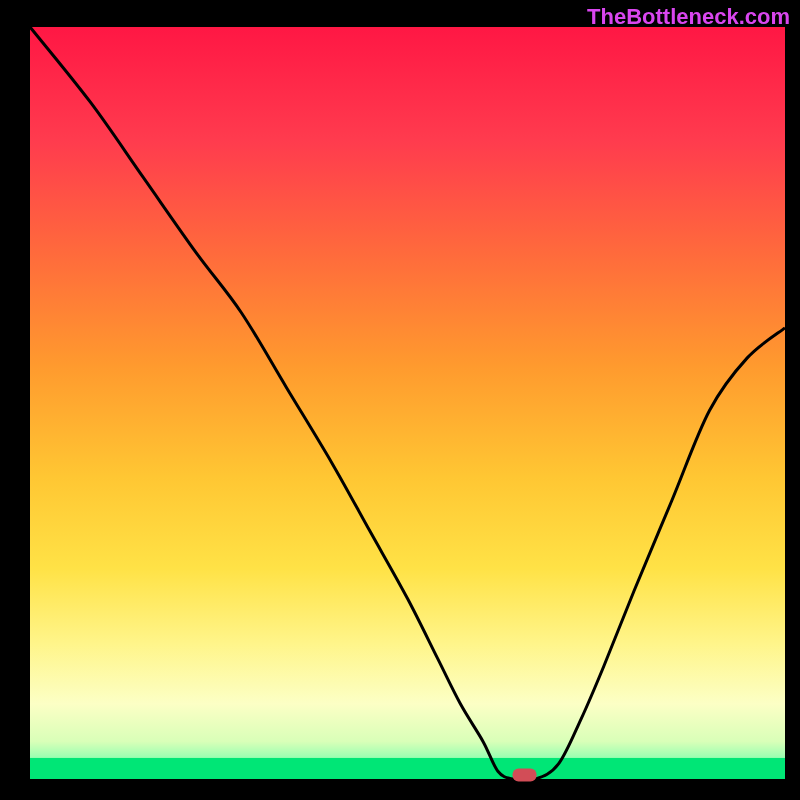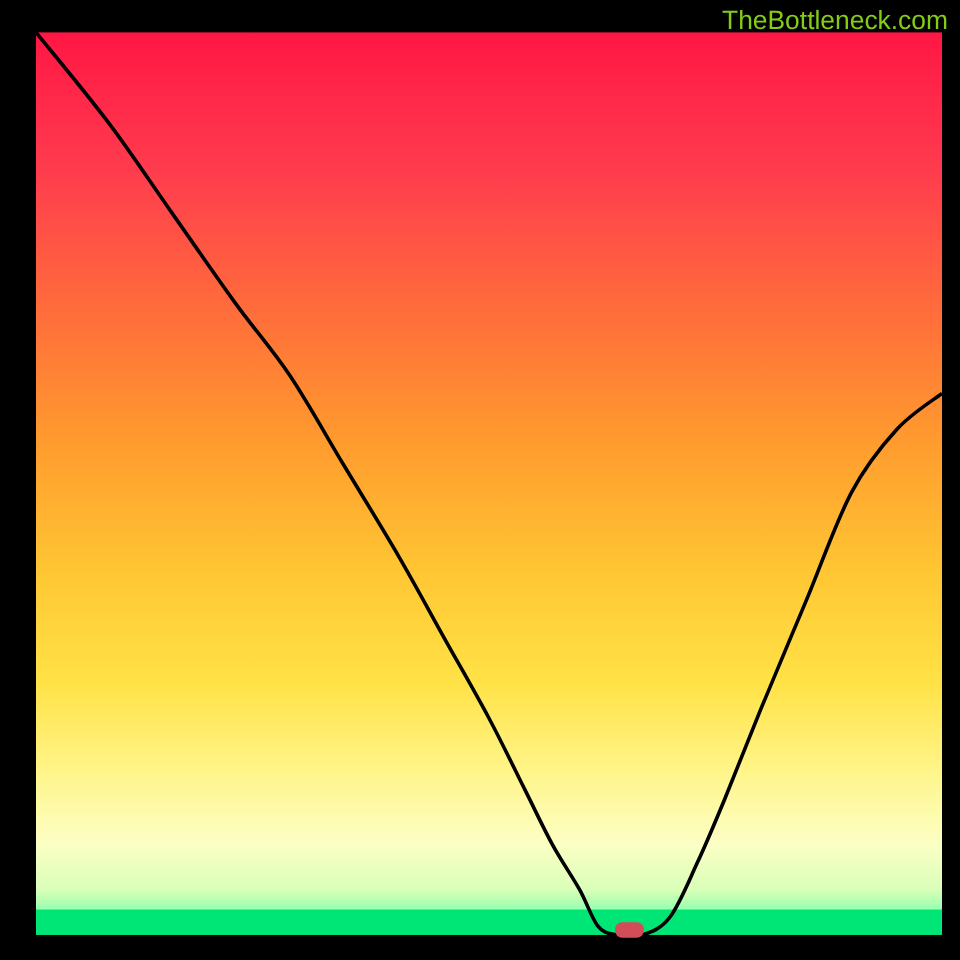--- a/index.html
+++ b/index.html
@@ -14,23 +14,23 @@
 .chart-container {
   position: relative;
   width: 800px;
   height: 800px;
   background: #000;
 }
 .watermark {
   position: absolute;
   top: 4px;
   right: 10px;
-  color: #84cc16;
+  color: #d946ef;
   font-size: 22px;
-  font-weight: 400;
+  font-weight: 700;
   z-index: 10;
 }
 svg {
   display: block;
 }
 </style>
 </head>
 <body>
 
 <div class="chart-container">

